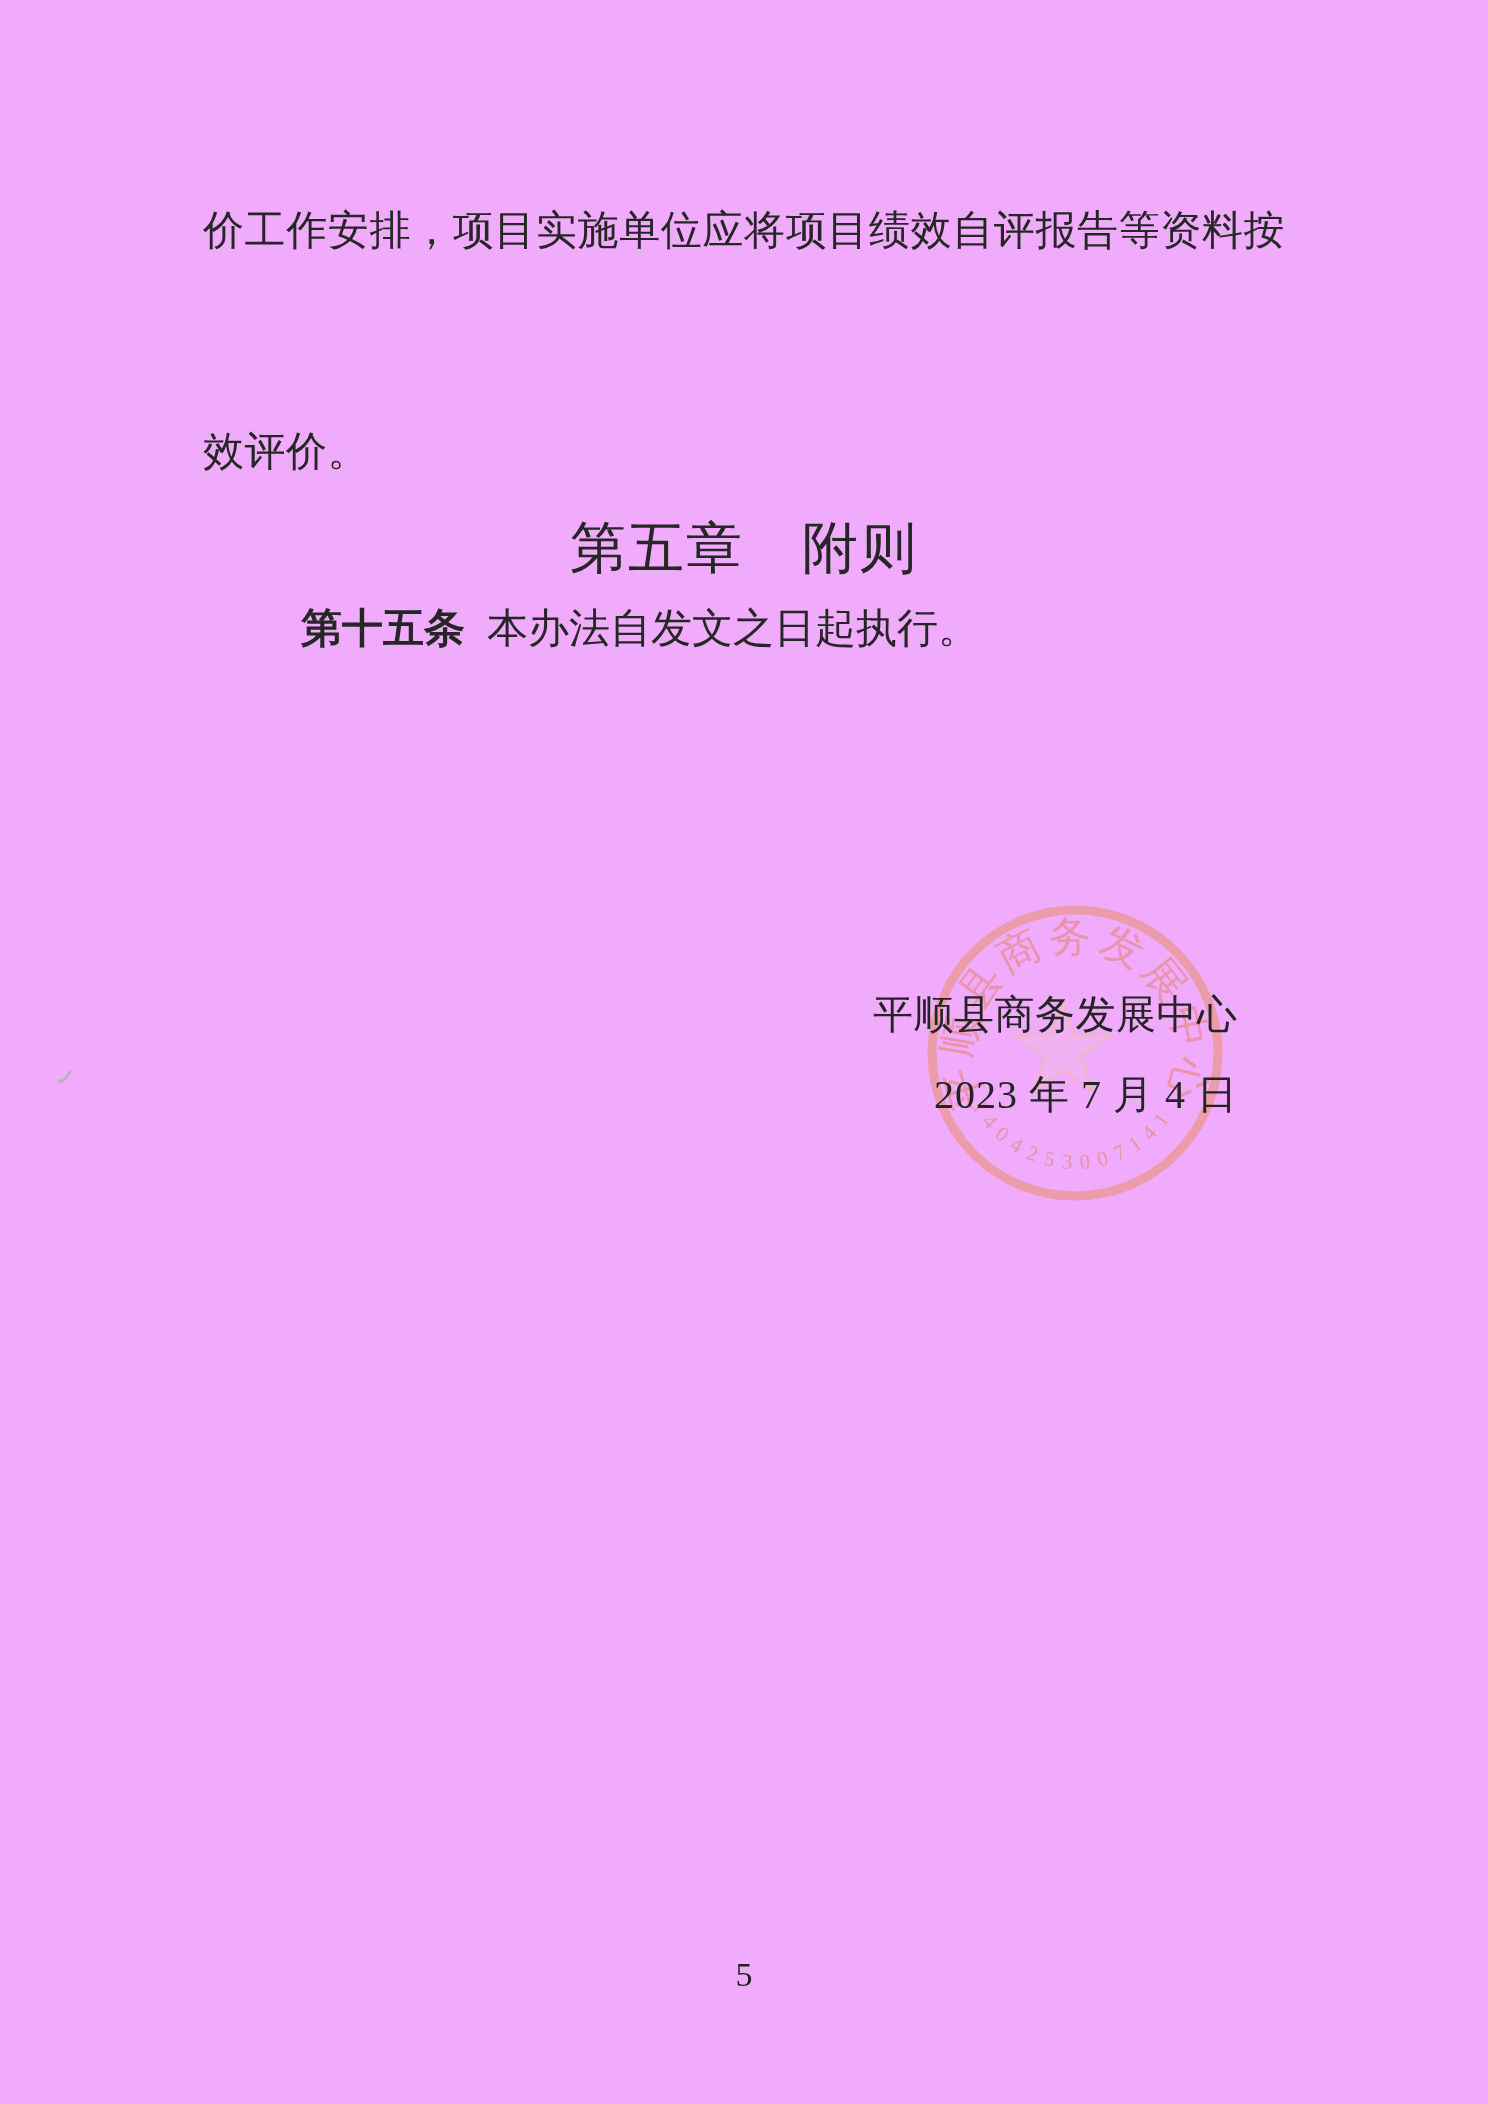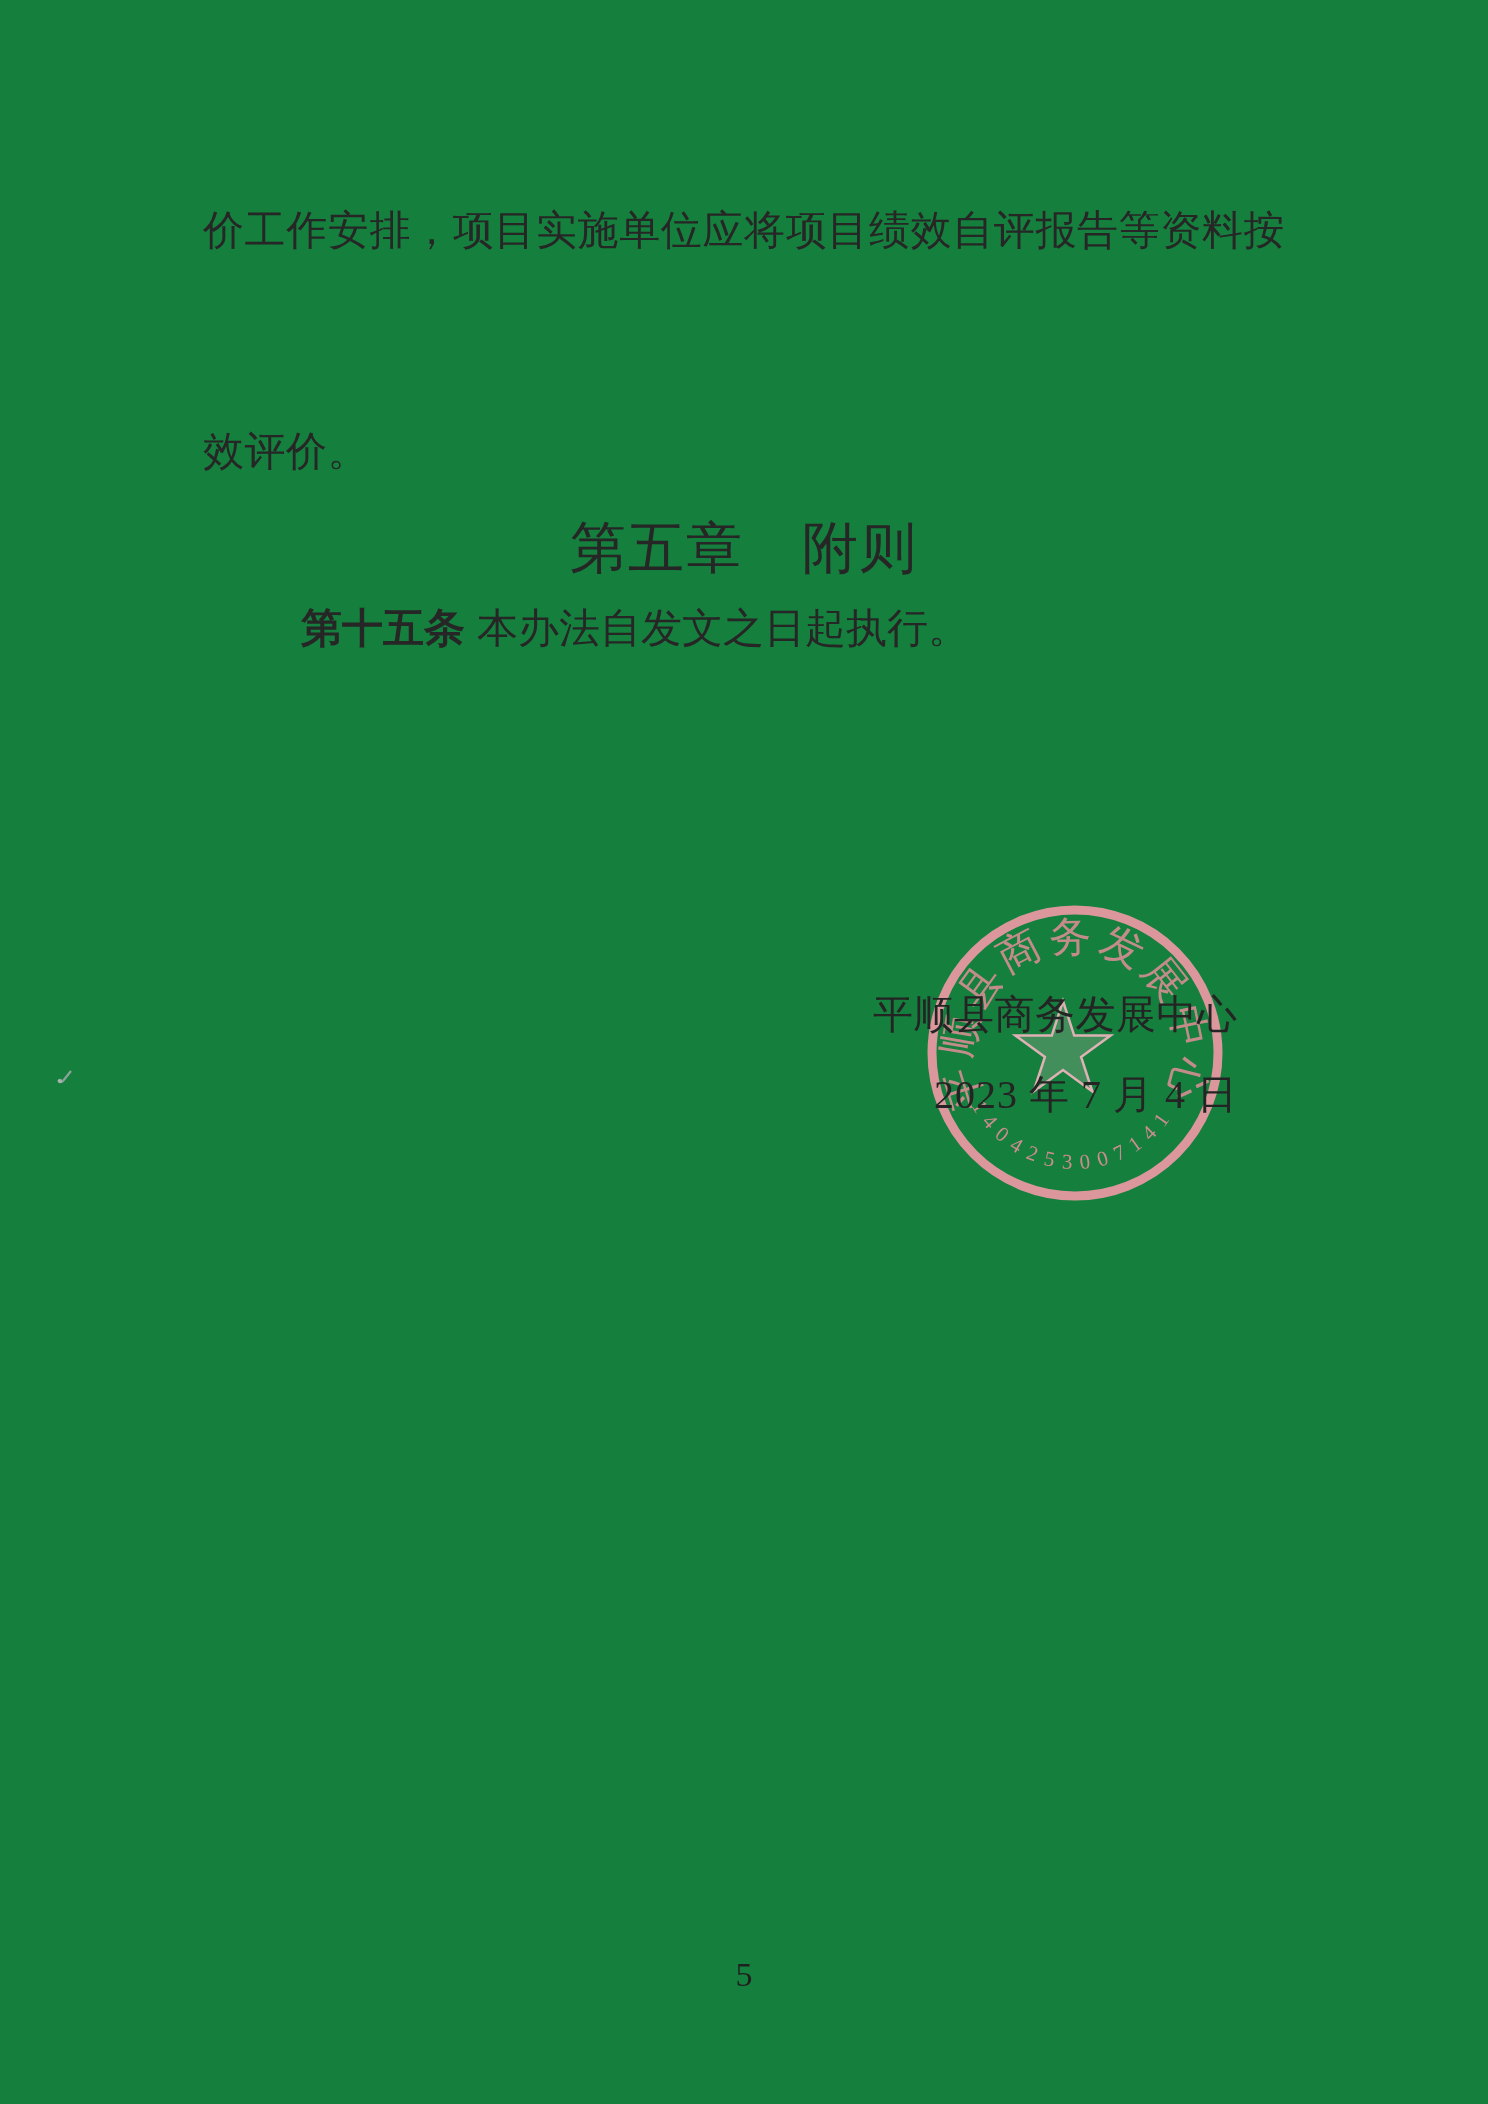--- a/index.html
+++ b/index.html
@@ -1,19 +1,19 @@
 <!DOCTYPE html>
 <html lang="zh"><head>
 <meta charset="utf-8">
 <style>
   html,body{margin:0;padding:0;background:#ffffff;}
   .page{
     position:relative;
     width:1488px;height:2104px;
-    background:#15803d;
+    background:#f0abfc;
     overflow:hidden;
     font-family:"Liberation Serif","DejaVu Serif",serif;
     color:#262626;
   }
   .bodyline{
     position:absolute;left:203px;width:1082px;
     height:80px;line-height:80px;font-size:41px;
     letter-spacing:0.5px;white-space:nowrap;
   }
   .just{
@@ -26,21 +26,21 @@
     position:absolute;left:203px;width:1082px;top:508px;
     height:80px;line-height:80px;font-size:56px;
     text-align:center;letter-spacing:2px;
   }
   .article{
     position:absolute;left:203px;width:1082px;
     height:80px;line-height:80px;font-size:41px;
     text-indent:98px;white-space:nowrap;
   }
   .article .artnum{font-weight:bold;}
-  .article .arttext{margin-left:12px;}
+  .article .arttext{margin-left:22px;}
   .sig-org{
     position:absolute;left:873px;top:993px;
     font-size:40px;line-height:44px;letter-spacing:0.5px;
     color:#242424;z-index:3;white-space:nowrap;
   }
   .sig-date{
     position:absolute;left:913px;top:1073px;
     font-size:40px;line-height:44px;letter-spacing:1px;
     color:#242424;z-index:3;white-space:nowrap;margin-left:21px;
   }

